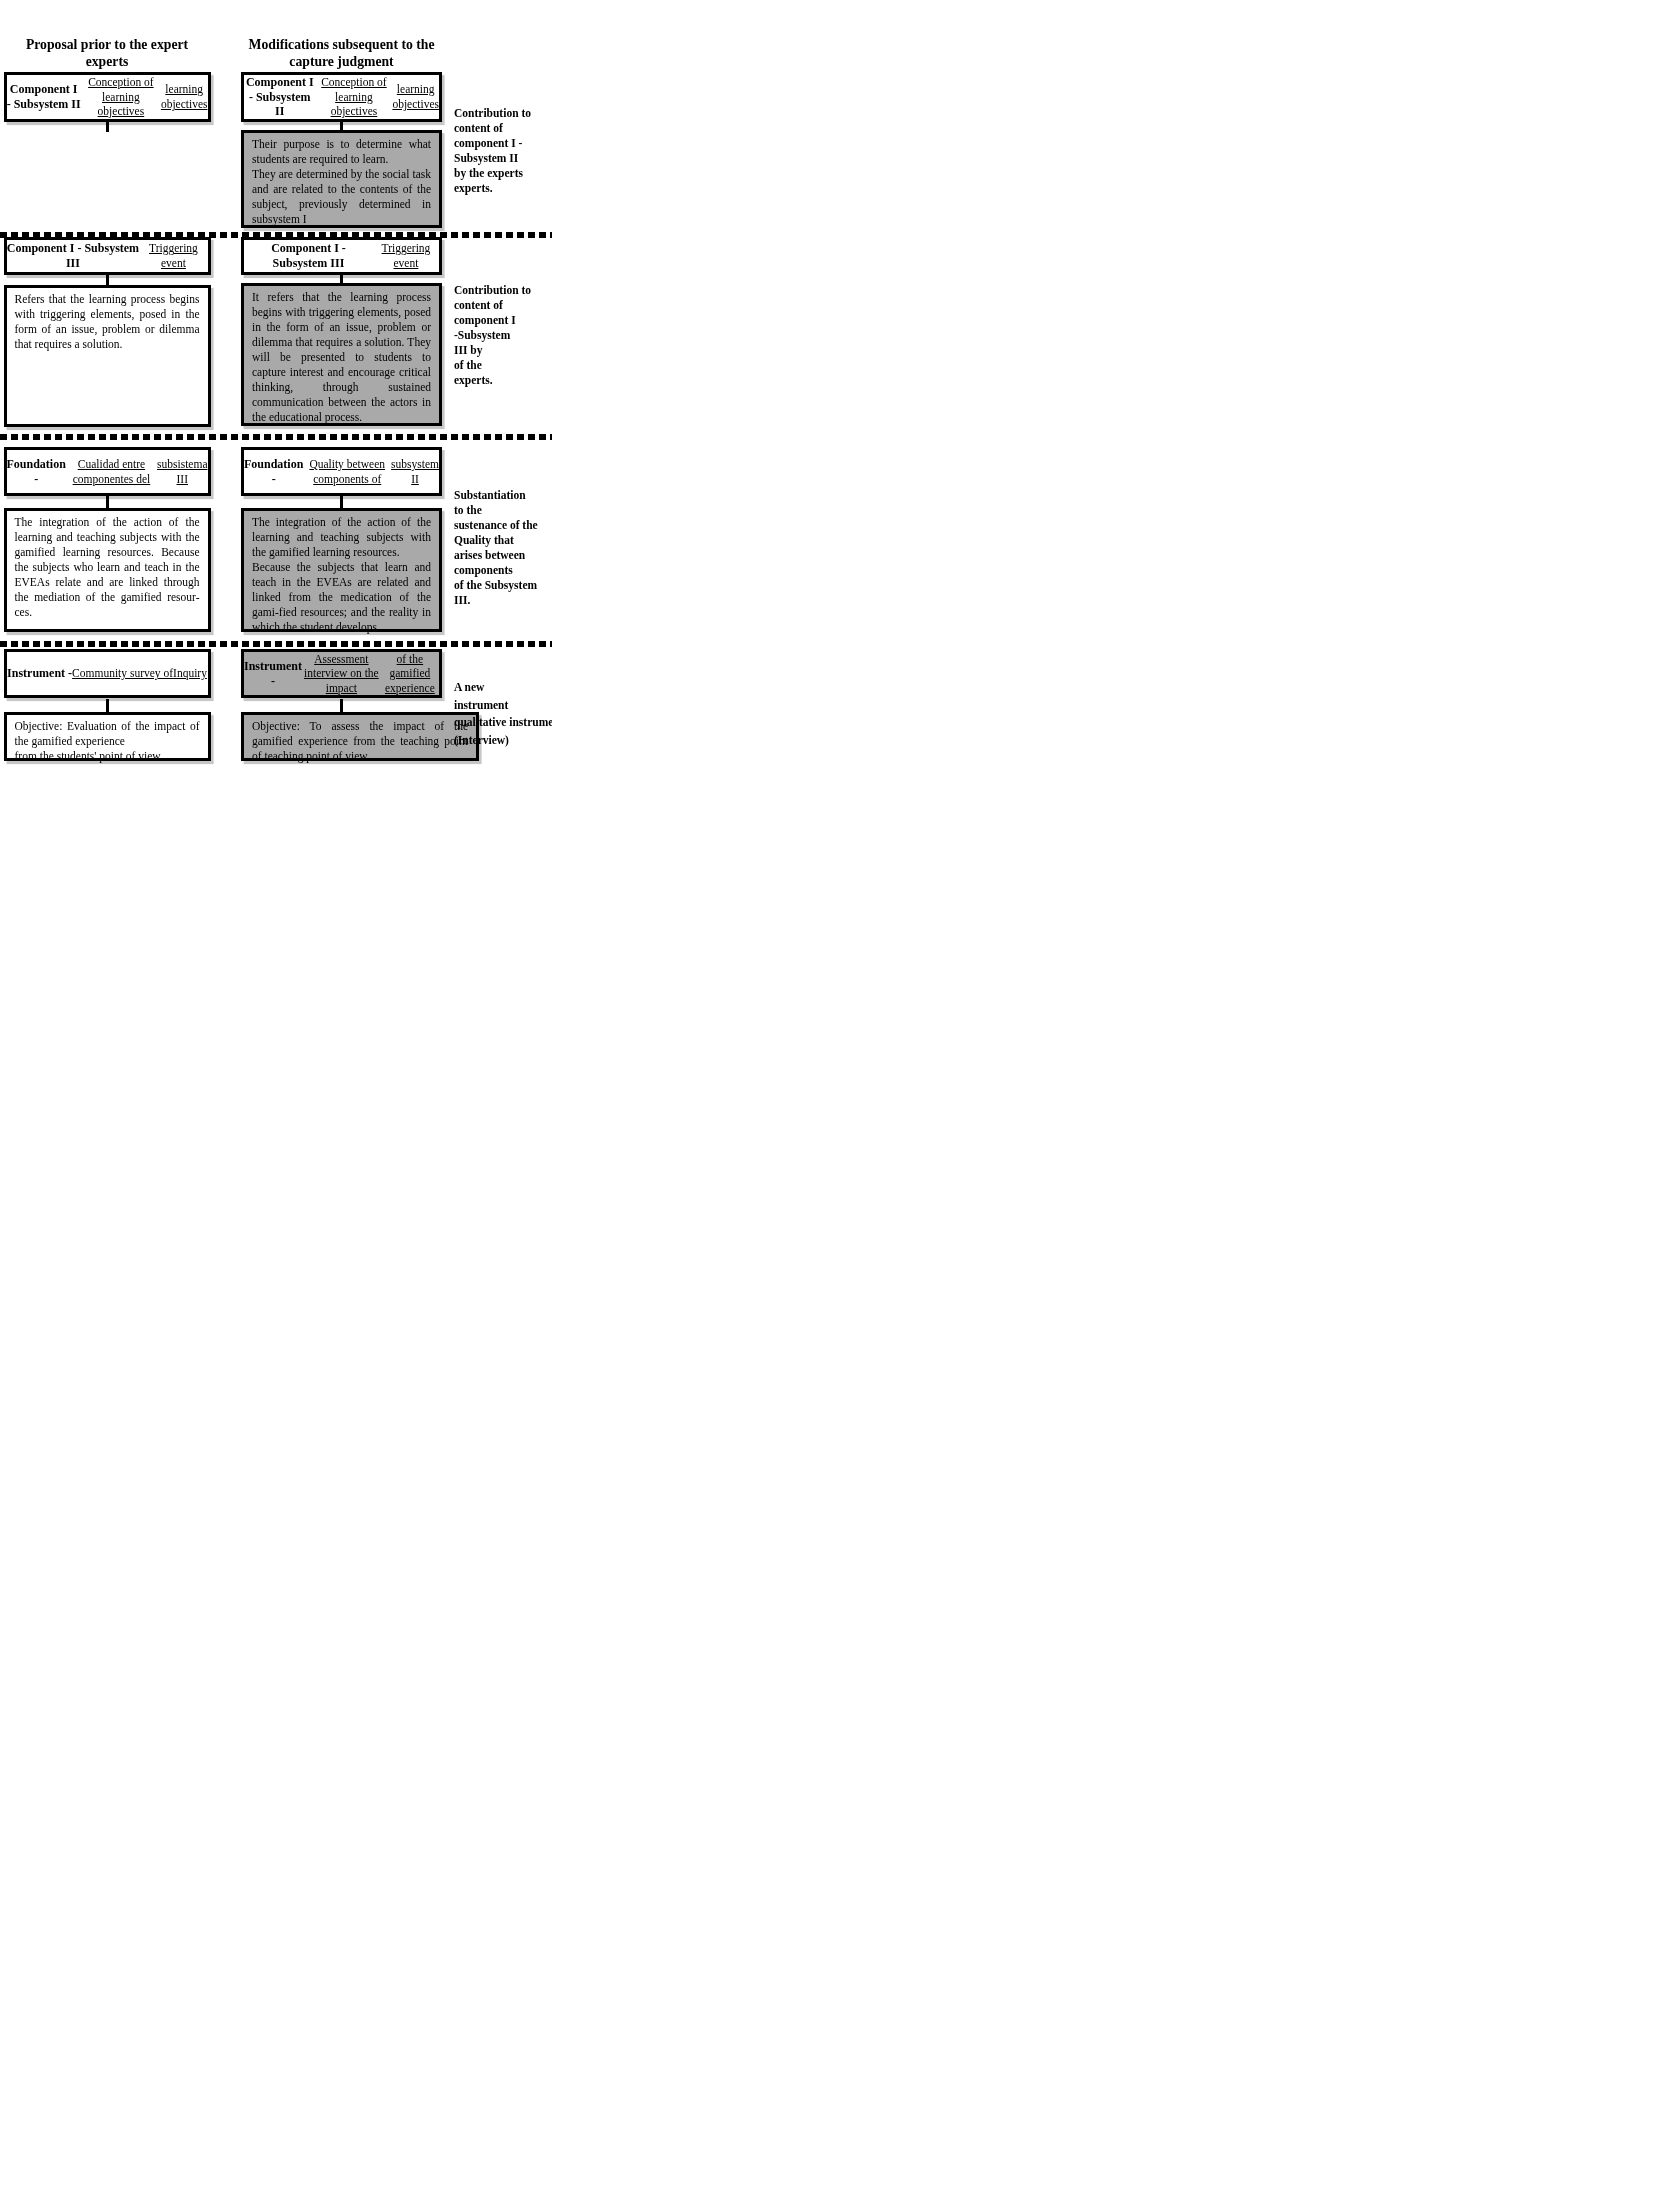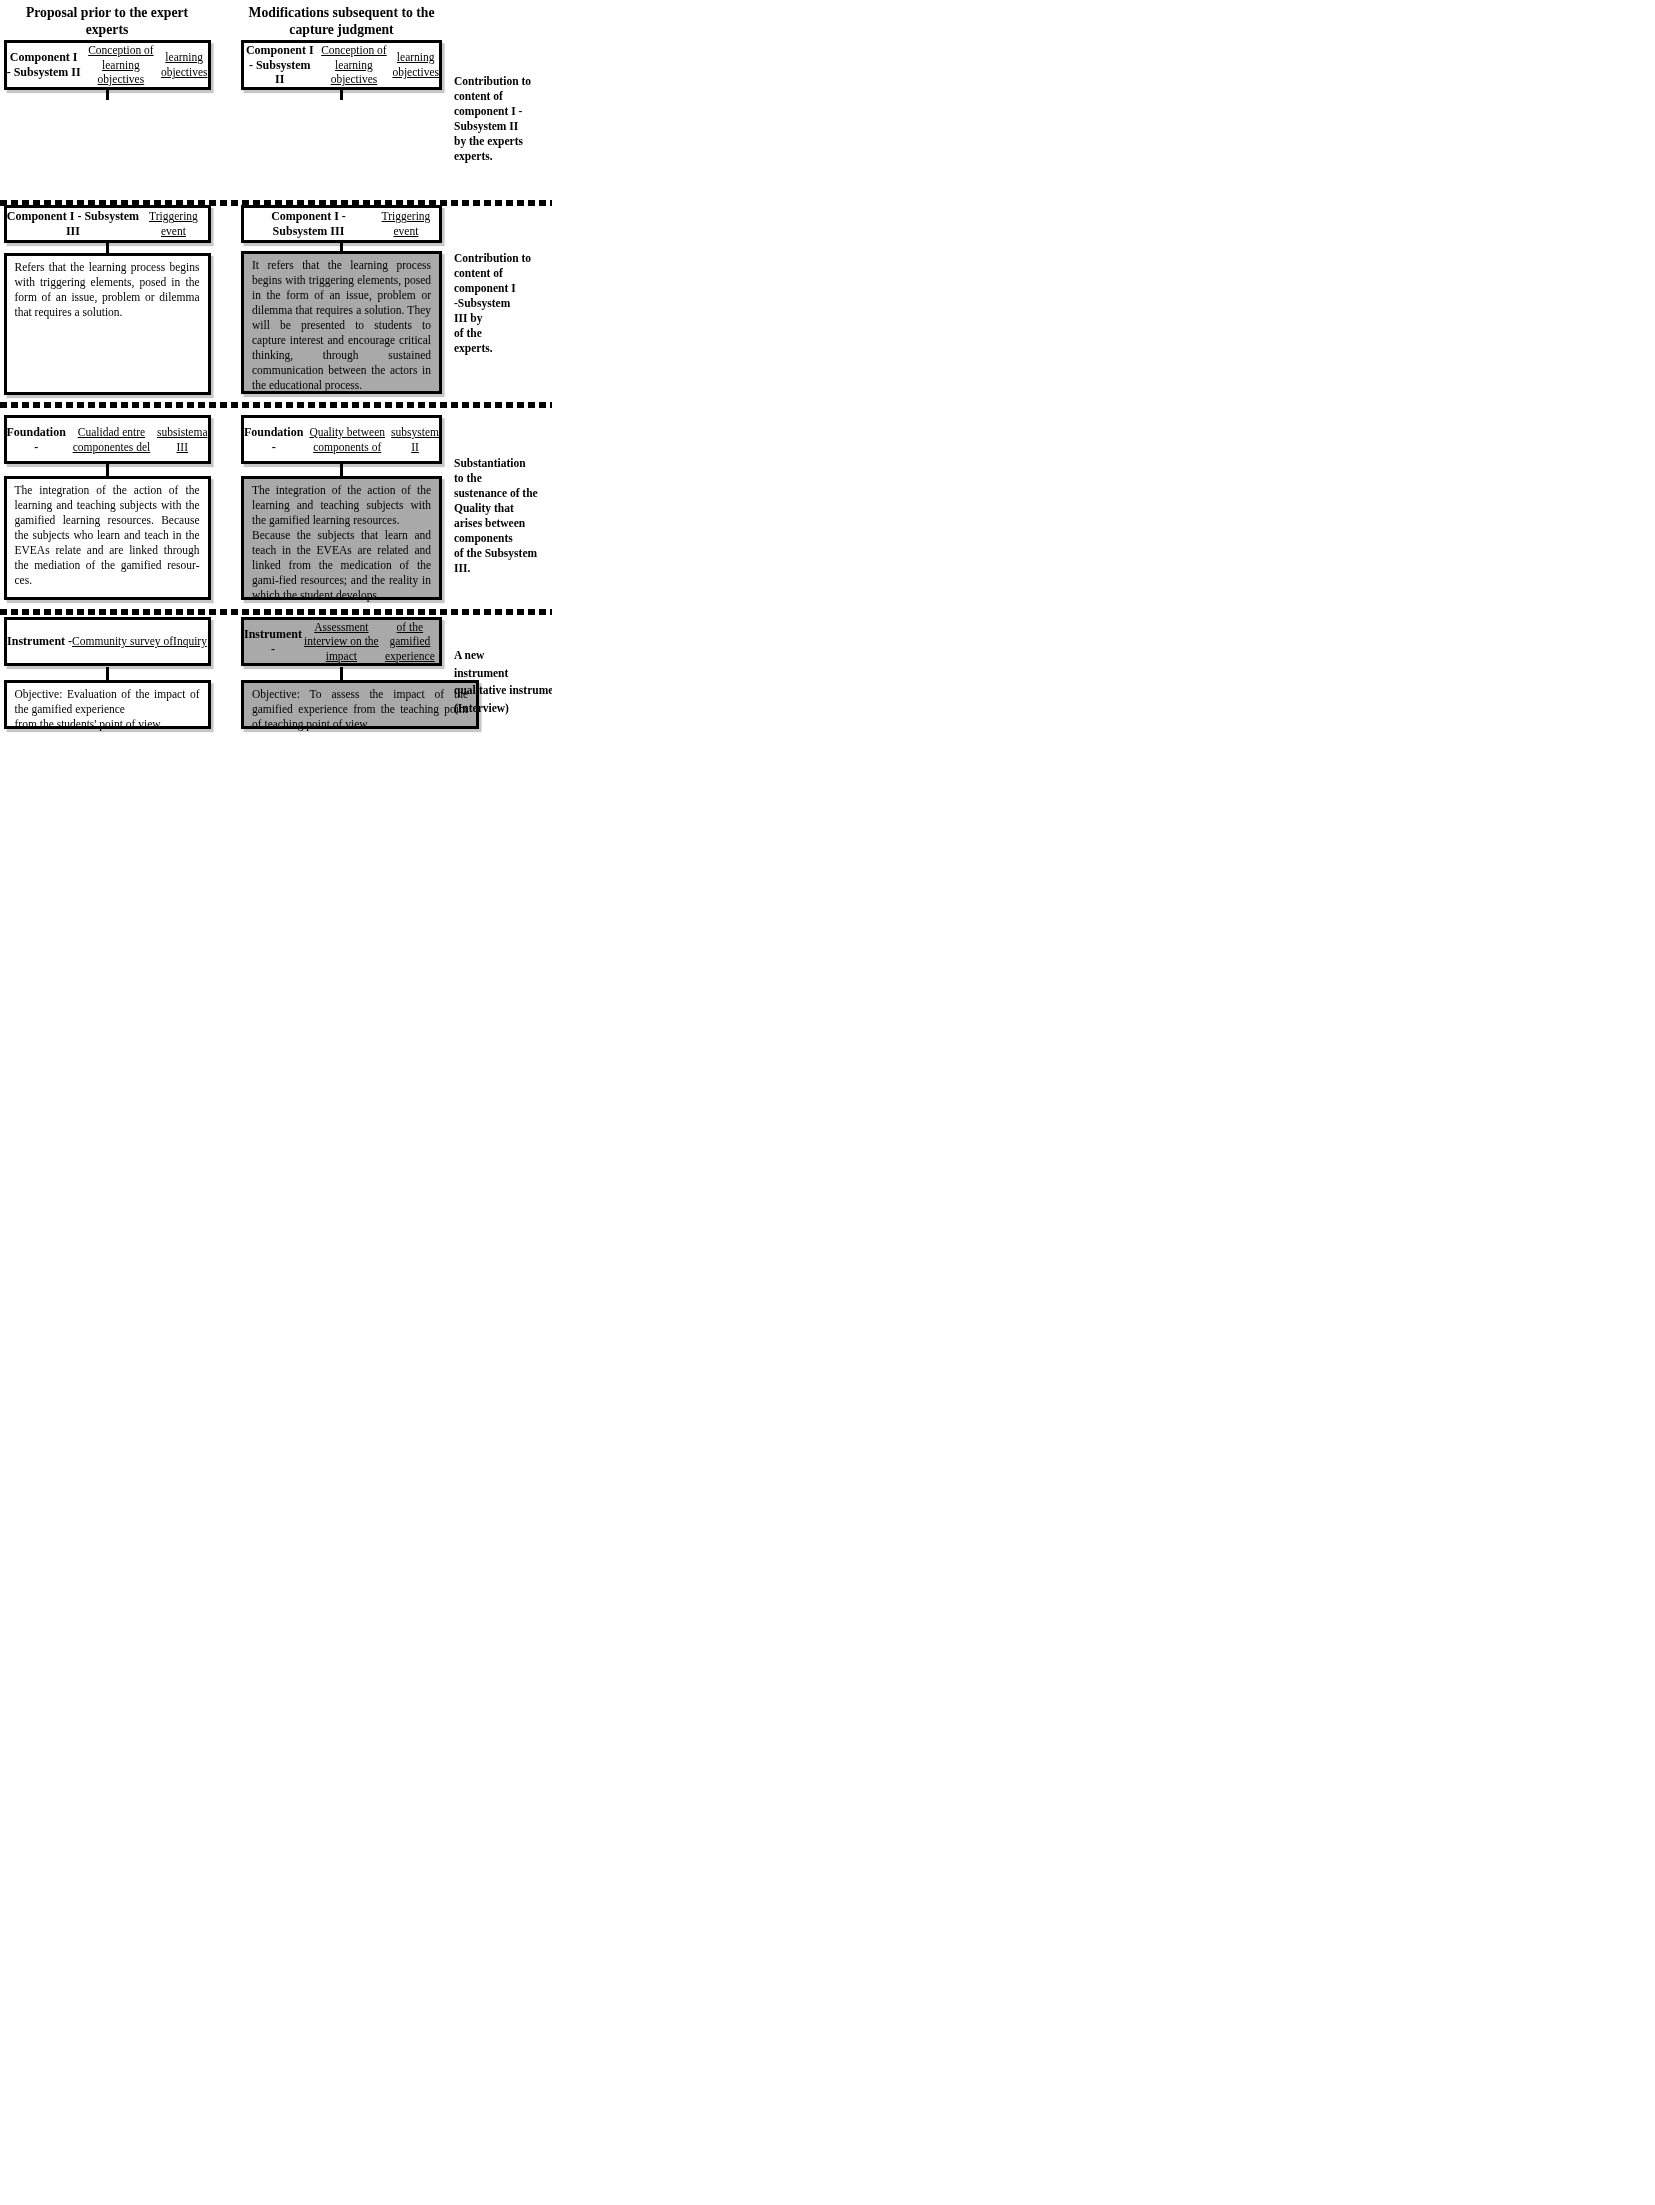--- a/index.html
+++ b/index.html
@@ -3,20 +3,21 @@
 <meta charset="utf-8">
 <style>
   html,body{margin:0;padding:0;background:#ffffff;}
   .page{
     position:relative;
     width:552px;height:738px;
     background:#ffffff;
     overflow:hidden;
     font-family:"Liberation Serif","DejaVu Serif",serif;
     color:#000;
+    margin-top:32px;
   }
   .col-title{
     position:absolute;top:3.5px;
     font-weight:bold;font-size:13.7px;line-height:17.6px;
     text-align:center;white-space:pre-line;
   }
   .box{
     position:absolute;
     box-sizing:border-box;
     border:3.5px solid #000;
@@ -67,20 +68,24 @@
   </div>
   <div class="box header" style="left:241px;top:40px;width:201px;height:50px">
     <div class="h-title">Component I - Subsystem II</div>
     <div class="h-line">Conception of learning objectives</div>
     <div class="h-line">learning objectives</div>
   </div>
 
   <div class="connector" style="left:106px;top:90px;height:10px"></div>
   <div class="connector" style="left:340px;top:90px;height:10px"></div>
 
+  <div class="box body-box gray" style="left:241px;top:98px;width:201px;height:98px">
+    <p>Their purpose is to determine what students are required to learn.</p>
+    <p>They are determined by the social task and are related to the contents of the subject, previously determined in subsystem I</p>
+  </div>
 
   <div class="annotation" style="top:74px">Contribution to
 content of
 component I -
 Subsystem II
 by the experts
 experts.</div>
 
   <div class="dashed" style="top:200px"></div>
 

